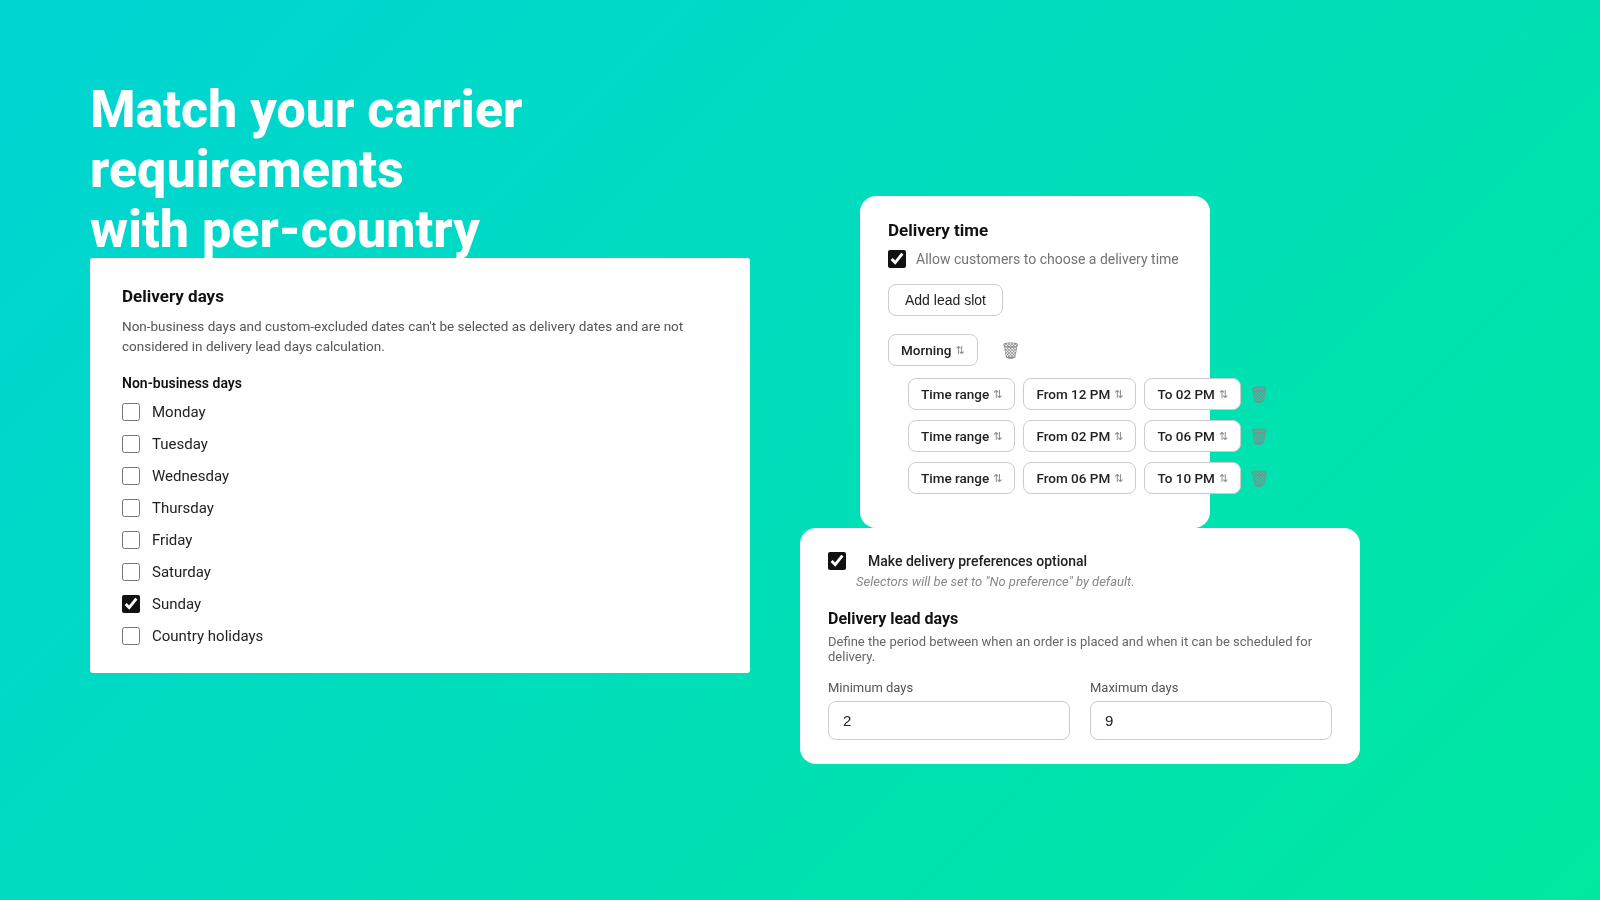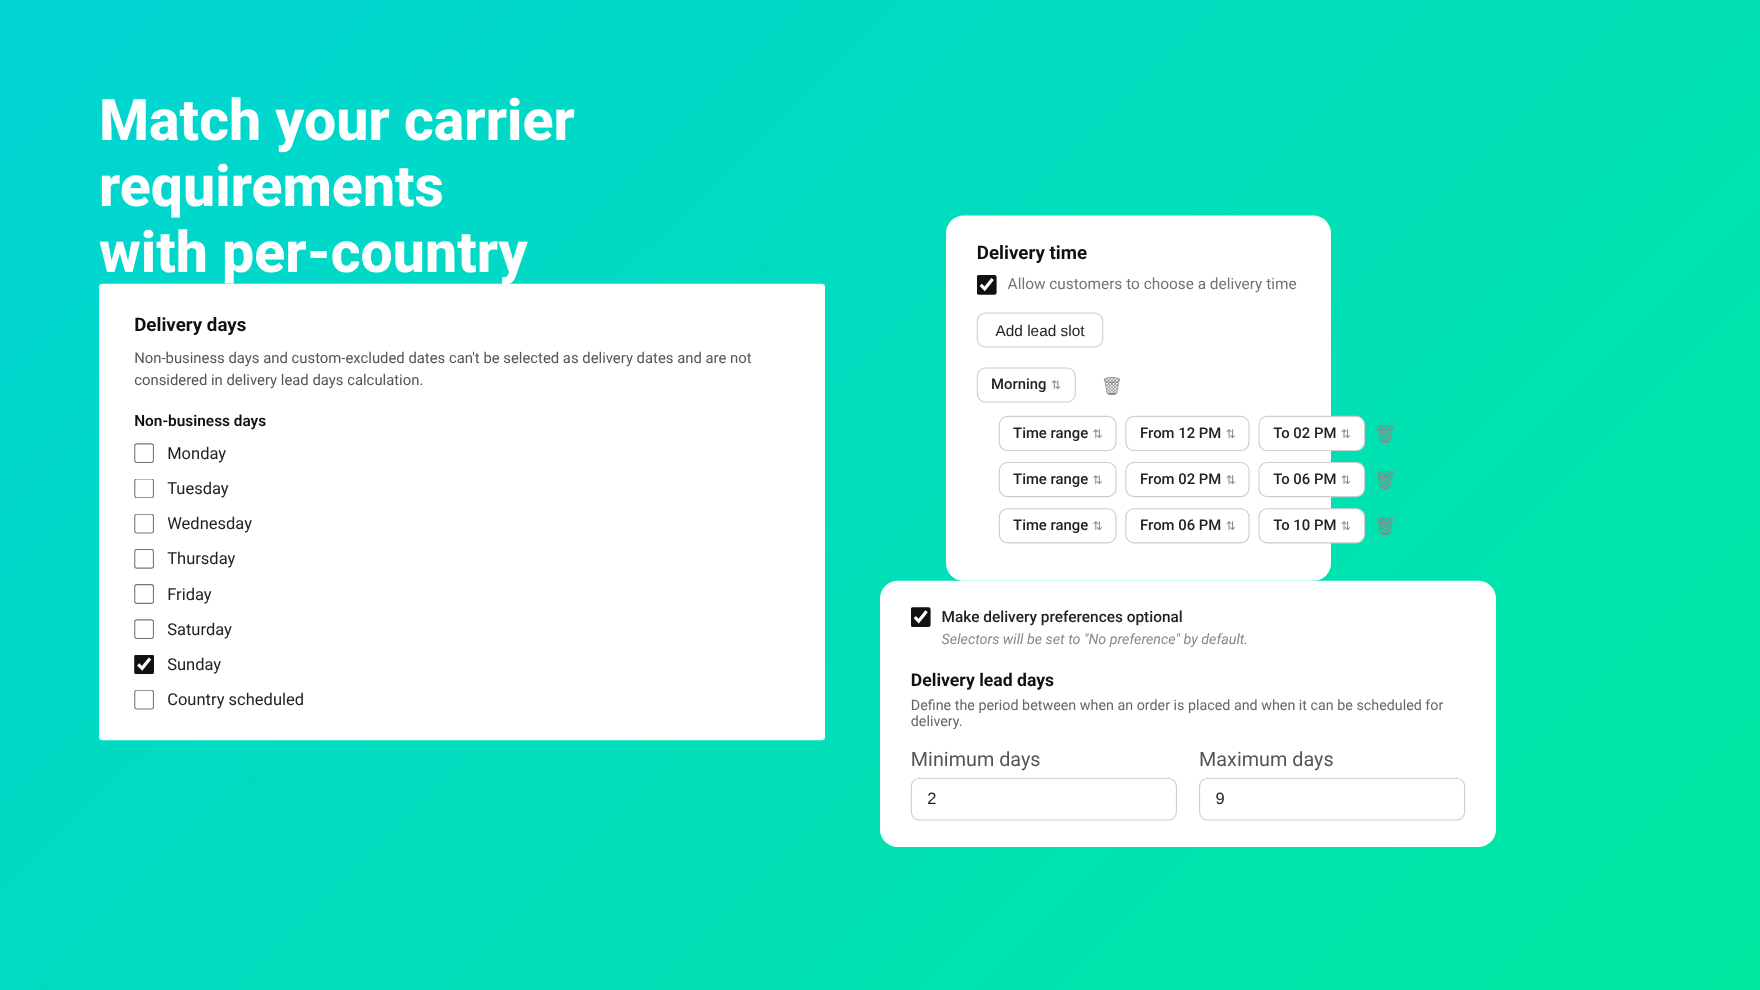--- a/index.html
+++ b/index.html
@@ -187,20 +187,21 @@
       width: 18px;
       height: 18px;
       accent-color: #111;
       cursor: pointer;
     }
 
     .pref-row label {
       font-size: 14px;
       color: #222;
       font-weight: 500;
+      margin-left: 12px;
     }
 
     .pref-hint {
       font-size: 13px;
       color: #888;
       margin-left: 28px;
       margin-bottom: 20px;
       font-style: italic;
     }
 
@@ -220,21 +221,21 @@
     .lead-days-inputs {
       display: flex;
       gap: 20px;
     }
 
     .lead-days-field {
       flex: 1;
     }
 
     .lead-days-field label {
-      font-size: 18px;
+      font-size: 13px;
       color: #555;
       display: block;
       margin-bottom: 6px;
     }
 
     .lead-days-field input {
       width: 100%;
       border: 1px solid #ccc;
       border-radius: 8px;
       padding: 10px 14px;
@@ -280,21 +281,21 @@
       <div class="checkbox-item">
         <input type="checkbox" id="day-5" style="">
         <label for="day-5">Saturday</label>
       </div>
       <div class="checkbox-item">
         <input type="checkbox" id="day-6" checked="" style="">
         <label for="day-6">Sunday</label>
       </div>
       <div class="checkbox-item">
         <input type="checkbox" id="day-7" style="">
-        <label for="day-7">Country scheduled</label>
+        <label for="day-7">Country holidays</label>
       </div>
     </div>
 </div>
 
 <div class="card-delivery-time">
   <div class="card-title">Delivery time</div>
 
   <div class="allow-row">
     <input type="checkbox" id="allow-time" checked="" style="">
     <label for="allow-time">Allow customers to choose a delivery time</label>

